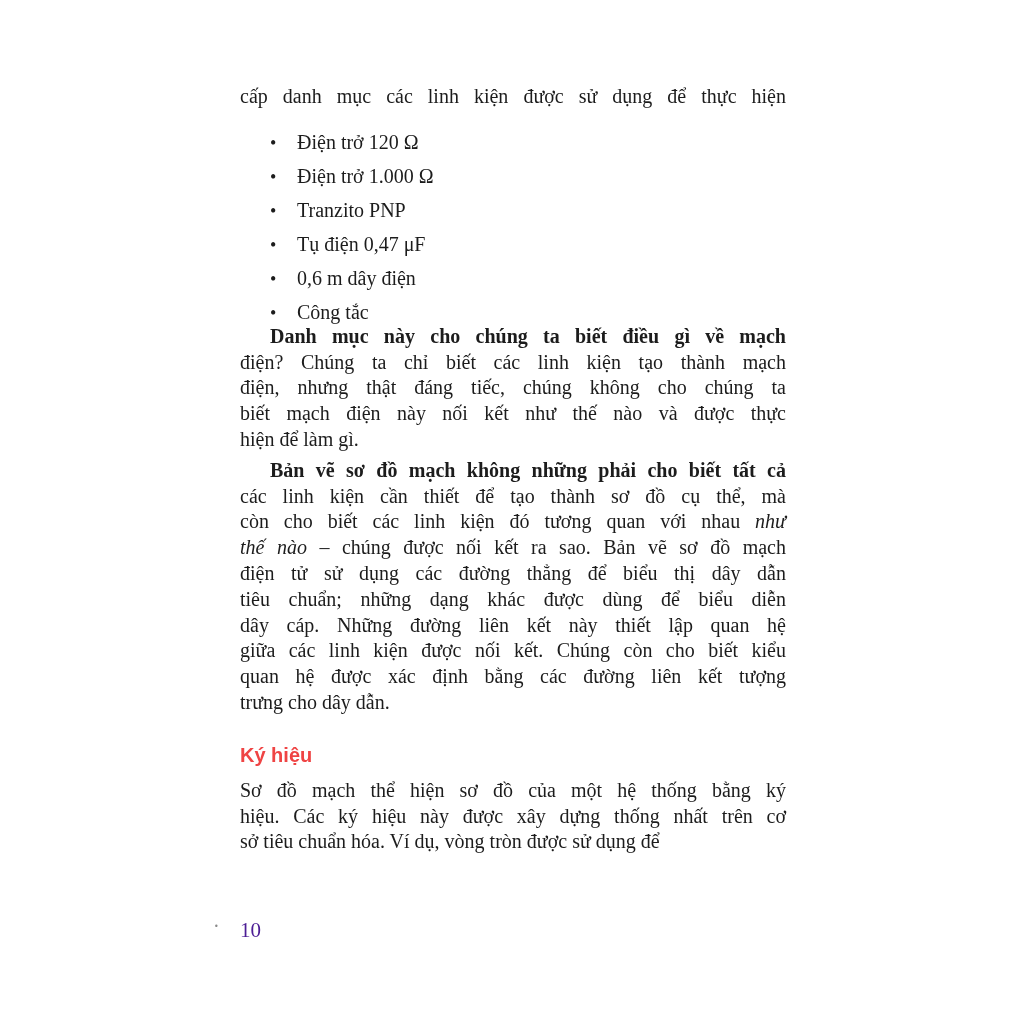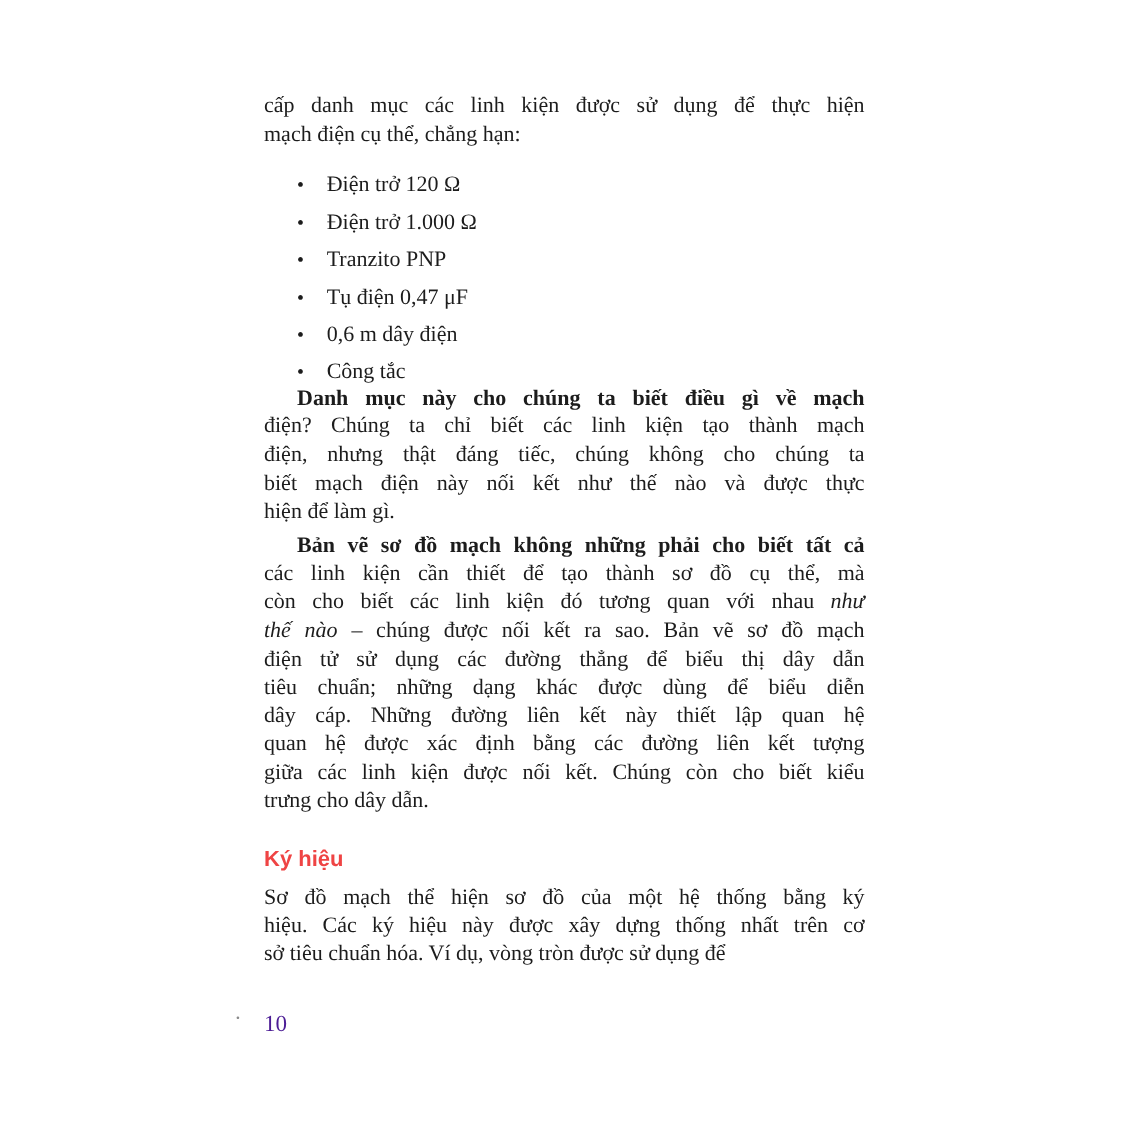--- a/index.html
+++ b/index.html
@@ -84,21 +84,20 @@
   }
 </style>
 </head>
 <body>
 
 <div class="page">
   <div class="column">
 
     <div class="para">
         <div class="tline"><span>cấp danh mục các linh kiện được sử dụng để thực hiện</span></div>
-        <div class="tline last"><span>mạch điện cụ thể, chẳng hạn:</span></div>
       </div>
 
     <div class="bullets">
         <div class="bullet-item"><span class="bullet-dot">•</span><span>Điện trở 120 Ω</span></div>
         <div class="bullet-item"><span class="bullet-dot">•</span><span>Điện trở 1.000 Ω</span></div>
         <div class="bullet-item"><span class="bullet-dot">•</span><span>Tranzito PNP</span></div>
         <div class="bullet-item"><span class="bullet-dot">•</span><span>Tụ điện 0,47 μF</span></div>
         <div class="bullet-item"><span class="bullet-dot">•</span><span>0,6 m dây điện</span></div>
         <div class="bullet-item"><span class="bullet-dot">•</span><span>Công tắc</span></div>
       </div>
@@ -112,22 +111,22 @@
       </div>
 
     <div class="para p3">
         <div class="tline indent"><span>Bản vẽ sơ đồ mạch không những phải cho biết tất cả</span></div>
         <div class="tline"><span>các linh kiện cần thiết để tạo thành sơ đồ cụ thể, mà</span></div>
         <div class="tline"><span>còn cho biết các linh kiện đó tương quan với nhau </span><em>như</em></div>
         <div class="tline"><em>thế nào</em><span> – chúng được nối kết ra sao. Bản vẽ sơ đồ mạch</span></div>
         <div class="tline"><span>điện tử sử dụng các đường thẳng để biểu thị dây dẫn</span></div>
         <div class="tline"><span>tiêu chuẩn; những dạng khác được dùng để biểu diễn</span></div>
         <div class="tline"><span>dây cáp. Những đường liên kết này thiết lập quan hệ</span></div>
+        <div class="tline"><span>giữa các linh kiện được nối kết. Chúng còn cho biết kiểu</span></div>
         <div class="tline"><span>quan hệ được xác định bằng các đường liên kết tượng</span></div>
-        <div class="tline"><span>giữa các linh kiện được nối kết. Chúng còn cho biết kiểu</span></div>
         <div class="tline last"><span>trưng cho dây dẫn.</span></div>
       </div>
 
     <h2 class="heading">Ký hiệu</h2>
 
     <div class="para p4">
         <div class="tline"><span>Sơ đồ mạch thể hiện sơ đồ của một hệ thống bằng ký</span></div>
         <div class="tline"><span>hiệu. Các ký hiệu này được xây dựng thống nhất trên cơ</span></div>
         <div class="tline last"><span>sở tiêu chuẩn hóa. Ví dụ, vòng tròn được sử dụng để</span></div>
       </div>

